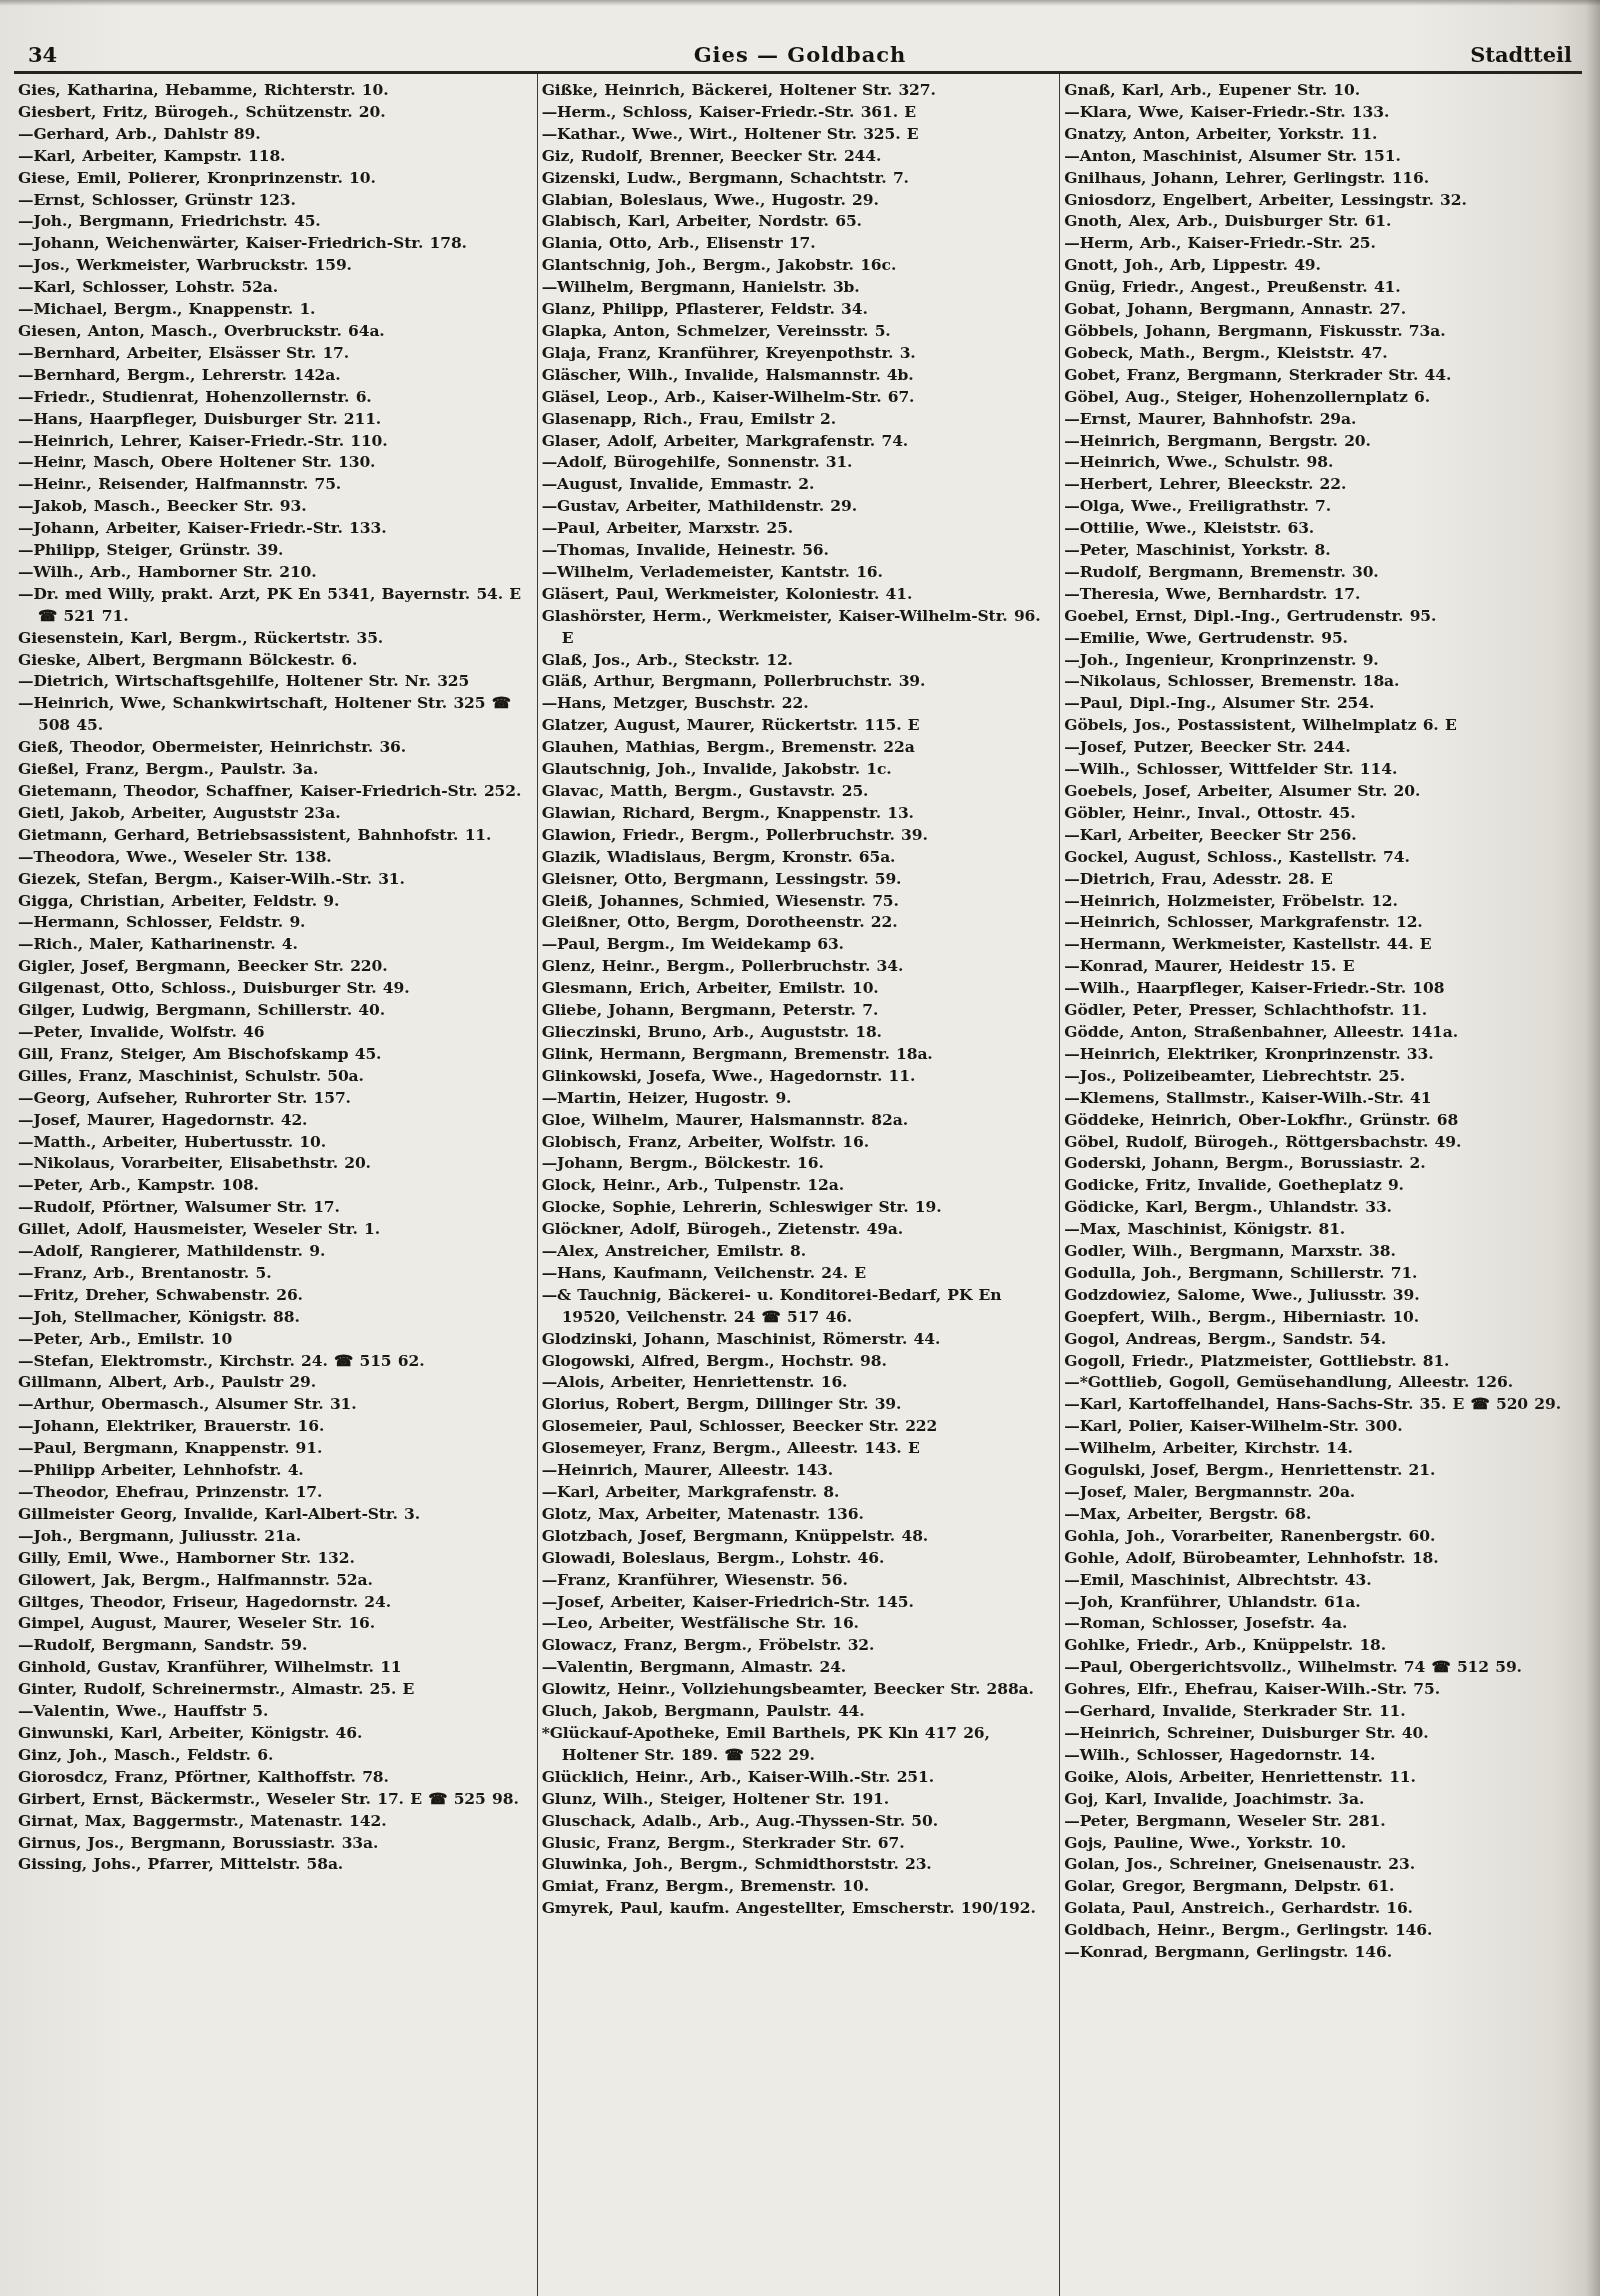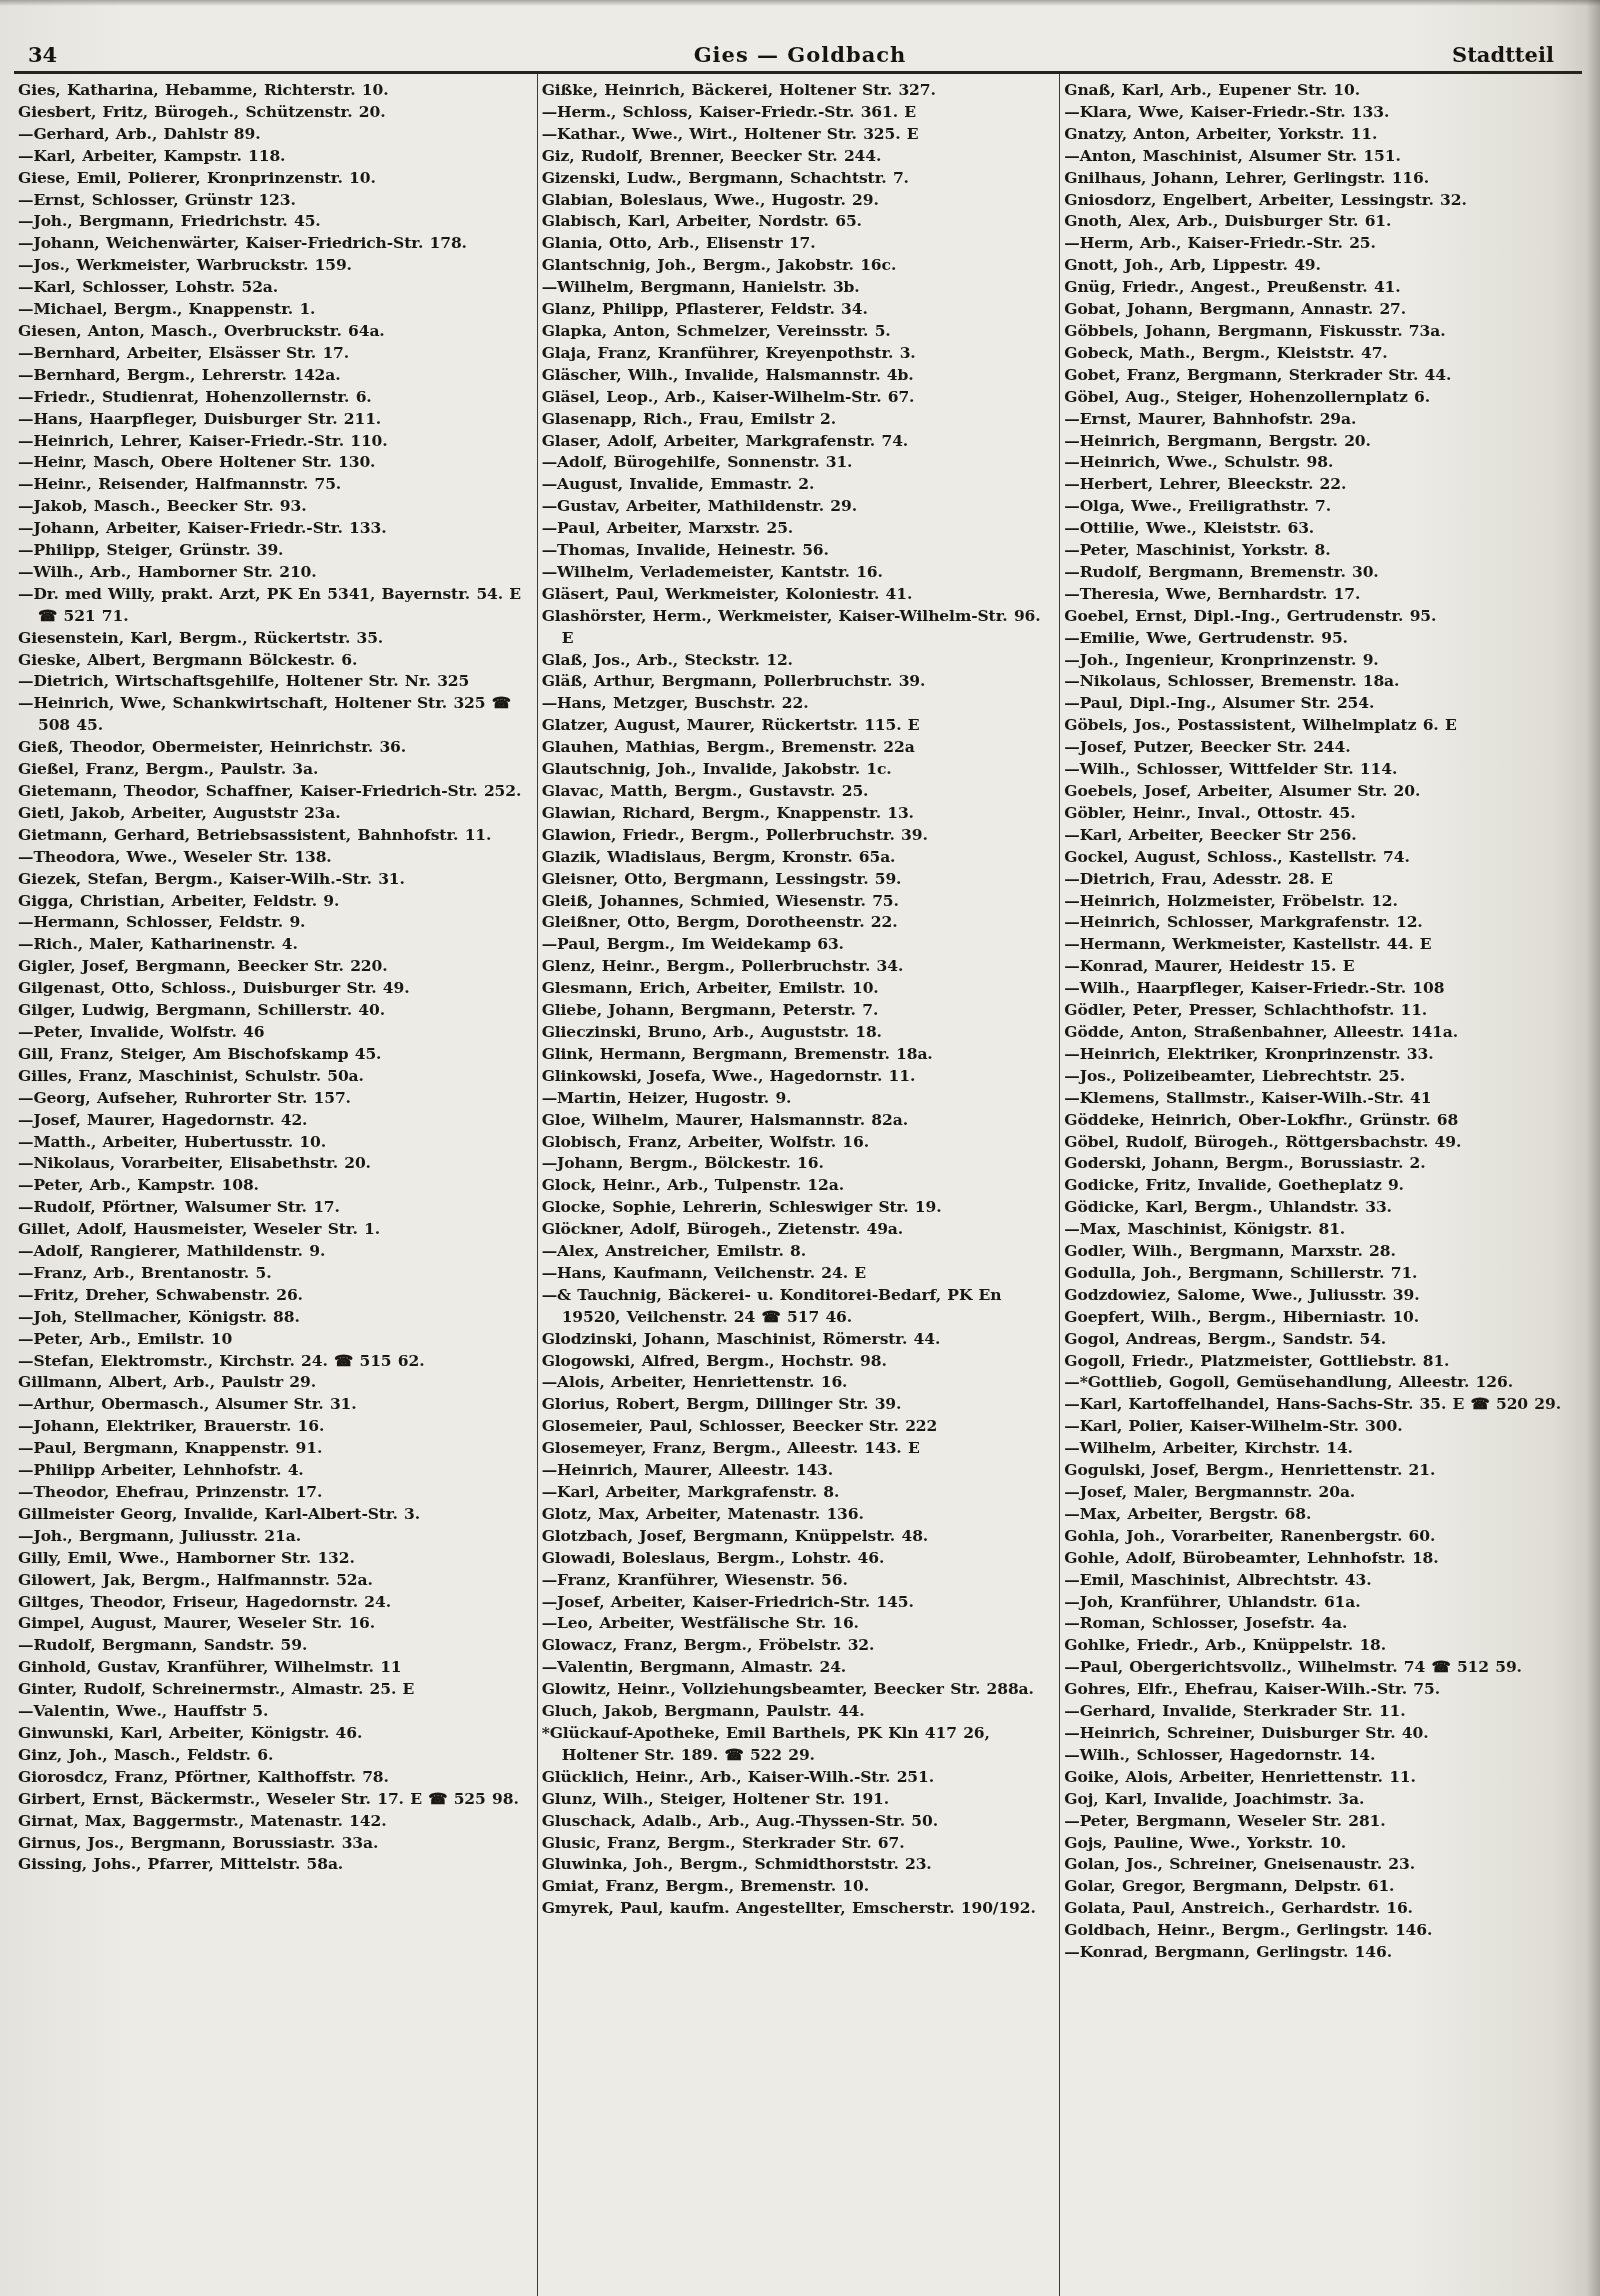--- a/index.html
+++ b/index.html
@@ -37,21 +37,21 @@
     display: flex;
     align-items: baseline;
     justify-content: space-between;
     font-weight: bold;
     font-size: 21px;
     padding: 2px 10px 4px 14px;
     border-bottom: 3px solid #26221c;
   }
   header.pagehead .pgnum { min-width: 120px; text-align: left; }
   header.pagehead .title { flex: 1; text-align: center; letter-spacing: 1px; margin-top: 32px; }
-  header.pagehead .section { min-width: 120px; }
+  header.pagehead .section { min-width: 120px; text-align: right; }
   .columns {
     display: flex;
     height: 2240px;
     overflow: hidden;
   }
   .col {
     box-sizing: border-box;
     width: 33.333%;
     padding: 5px 8px 0 4px;
     overflow: hidden;
@@ -292,21 +292,21 @@
         <div class="entry">Gödde, Anton, Straßenbahner, Alleestr. 141a.</div>
         <div class="entry">—Heinrich, Elektriker, Kronprinzenstr. 33.</div>
         <div class="entry">—Jos., Polizeibeamter, Liebrechtstr. 25.</div>
         <div class="entry">—Klemens, Stallmstr., Kaiser-Wilh.-Str. 41</div>
         <div class="entry">Göddeke, Heinrich, Ober-Lokfhr., Grünstr. 68</div>
         <div class="entry">Göbel, Rudolf, Bürogeh., Röttgersbachstr. 49.</div>
         <div class="entry">Goderski, Johann, Bergm., Borussiastr. 2.</div>
         <div class="entry">Godicke, Fritz, Invalide, Goetheplatz 9.</div>
         <div class="entry">Gödicke, Karl, Bergm., Uhlandstr. 33.</div>
         <div class="entry">—Max, Maschinist, Königstr. 81.</div>
-        <div class="entry">Godler, Wilh., Bergmann, Marxstr. 28.</div>
+        <div class="entry">Godler, Wilh., Bergmann, Marxstr. 38.</div>
         <div class="entry">Godulla, Joh., Bergmann, Schillerstr. 71.</div>
         <div class="entry">Godzdowiez, Salome, Wwe., Juliusstr. 39.</div>
         <div class="entry">Goepfert, Wilh., Bergm., Hiberniastr. 10.</div>
         <div class="entry">Gogol, Andreas, Bergm., Sandstr. 54.</div>
         <div class="entry">Gogoll, Friedr., Platzmeister, Gottliebstr. 81.</div>
         <div class="entry">—*Gottlieb, Gogoll, Gemüsehandlung, Alleestr. 126.</div>
         <div class="entry">—Karl, Kartoffelhandel, Hans-Sachs-Str. 35. E ☎ 520 29.</div>
         <div class="entry">—Karl, Polier, Kaiser-Wilhelm-Str. 300.</div>
         <div class="entry">—Wilhelm, Arbeiter, Kirchstr. 14.</div>
         <div class="entry">Gogulski, Josef, Bergm., Henriettenstr. 21.</div>

